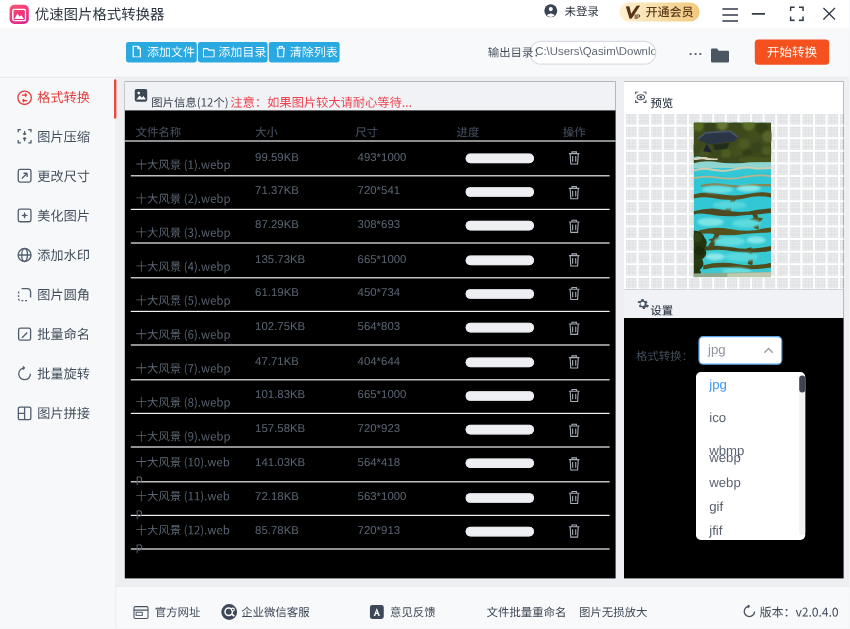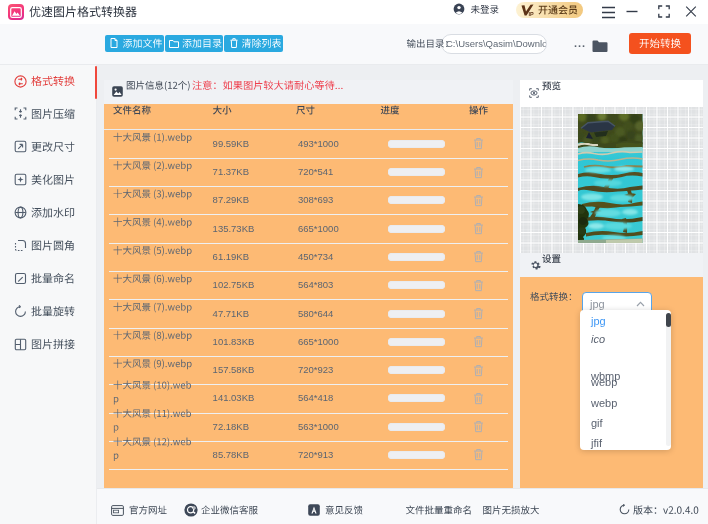--- a/index.html
+++ b/index.html
@@ -11,21 +11,21 @@
 .appicon { position:absolute; left:8px; top:4px; width:16px; height:16px; border-radius:4px;
   background:linear-gradient(155deg,#fb5674 0%,#f2337c 55%,#d62a96 100%); }
 .toolbar { position:absolute; left:0; top:24px; width:708px; height:41px; background:#f8f9fb; border-bottom:1px solid #e9ebee; }
 .bluebtn { position:absolute; top:35px; height:16.5px; width:58.5px; background:#2aa9e0; border-radius:2px; }
 .outinput { position:absolute; left:441px; top:33.5px; width:106px; height:20px; background:#fff; border:1px solid #d9dde3; border-radius:10px;
   font-size:9.5px; color:#5f6874; line-height:18px; padding-left:4px; white-space:nowrap; overflow:hidden; }
 .dots { position:absolute; left:574px; top:38.5px; width:16px; height:12px; color:#59626e; font-size:11px; font-weight:bold; letter-spacing:1px; line-height:8px; }
 .orangebtn { position:absolute; left:629px; top:33px; width:62px; height:20.5px; background:#f4511e; border-radius:3px; }
 .sidebar { position:absolute; left:0; top:65px; width:97px; height:459px; background:#f7f8f9; border-right:1px solid #ebedf0; }
 .redbar { position:absolute; left:94.5px; top:65.5px; width:2.5px; height:33px; background:#f0483c; border-radius:1px; }
-.card { position:absolute; top:80px; background:#fdba74; }
+.card { position:absolute; top:68px; background:#000000; }
 .tcard { left:104px; width:409px; height:413.5px; }
 .rcard { left:520px; width:183px; height:413.5px; }
 .infobar { position:absolute; left:0; top:0; width:100%; height:23.5px; background:#f0f2f5; }
 .theadrow { position:absolute; left:0; top:23.5px; width:100%; height:26px; border-bottom:1px solid #e9ebee; }
 .rline { position:absolute; left:5px; right:5px; height:1px; background:#eef0f2; }
 .cell { position:absolute; font-size:9.5px; color:#5b6572; line-height:12px; }
 .sz { left:108.6px; }
 .dm { left:194px; }
 .pbar { position:absolute; left:284px; width:57px; height:8px; background:#eeeff2; border-radius:4px; box-shadow:inset 0 0 0 1px #e9ebef; }
 .trash { position:absolute; left:369px; }
@@ -228,21 +228,21 @@
       <svg class="trash" style="top:198.7px" viewBox="0 0 12 14" width="11" height="13">
         <g fill="none" stroke="#a7aeb9" stroke-width="1">
           <path d="M1.2 3.2h9.6"></path>
           <path d="M4 3V1.6h4V3"></path>
           <path d="M2.3 3.4l.6 9.2h6.2l.6-9.2"></path>
           <path d="M4.6 5.4v5.2M7.4 5.4v5.2"></path>
         </g>
       </svg>
       <div class="rline" style="top:247.6px"></div>
       <div class="cell sz" style="top:227.5px">47.71KB</div>
-      <div class="cell dm" style="top:227.5px">580*644</div>
+      <div class="cell dm" style="top:227.5px">404*644</div>
       <div class="pbar" style="top:229.5px"></div>
       <svg class="trash" style="top:227.0px" viewBox="0 0 12 14" width="11" height="13">
         <g fill="none" stroke="#a7aeb9" stroke-width="1">
           <path d="M1.2 3.2h9.6"></path>
           <path d="M4 3V1.6h4V3"></path>
           <path d="M2.3 3.4l.6 9.2h6.2l.6-9.2"></path>
           <path d="M4.6 5.4v5.2M7.4 5.4v5.2"></path>
         </g>
       </svg>
       <div class="rline" style="top:275.9px"></div>
@@ -428,21 +428,21 @@
       <rect x="0.2" y="0.2" width="11.6" height="11.6" rx="2" fill="#3e4858"></rect>
       <path d="M6 2.6 L8.6 9.4 H7.3 L6.7 7.7 H5.3 L4.7 9.4 H3.4 Z M6 4.8 L5.6 6.6 H6.4 Z" fill="#fff"></path>
     </svg>
     <svg class="icon" style="left:618.5px;top:504px" width="11" height="11" viewBox="0 0 11 11">
       <path d="M9.8 5.5 A4.3 4.3 0 1 1 5.5 1.2" fill="none" stroke="#49535f" stroke-width="1.1"></path>
       <path d="M5.5 1.2 L4.1 0 M5.5 1.2 L4.1 2.5" fill="none" stroke="#49535f" stroke-width="1"></path>
     </svg>
   <div class="dropdown">
       <div style="position:absolute;right:0.5px;top:3px;width:4.5px;height:133px;background:#f1f2f3;border-radius:2.5px"></div>
     <div class="ddi" style="top:4.0px;color:#3e97f5">jpg</div>
-      <div class="ddi" style="top:22px;font-style:italic;">ico</div>
+      <div class="ddi" style="top:32px;">ico</div>
       <div class="ddi" style="top:59px;">wbmp</div>
       <div class="ddi" style="top:65.2px;">webp</div>
       <div class="ddi" style="top:85.6px;">webp</div>
       <div class="ddi" style="top:106.0px;">gif</div>
       <div class="ddi" style="top:126.4px;">jfif</div>
     <div class="ddthumb"></div>
   </div>
   <svg class="txt" width="708" height="524" viewBox="0 0 708 524">
       <path transform="translate(29.0,16.2)" fill="#2e3540" d="M7.7 -5.4H8.5V-0.6Q8.5 -0.4 8.6 -0.3Q8.7 -0.2 9.0 -0.2Q9.0 -0.2 9.2 -0.2Q9.4 -0.2 9.5 -0.2Q9.7 -0.2 9.9 -0.2Q10.1 -0.2 10.2 -0.2Q10.4 -0.2 10.4 -0.3Q10.5 -0.5 10.6 -0.9Q10.6 -1.3 10.6 -2.0Q10.7 -2.0 10.9 -1.9Q11.0 -1.8 11.2 -1.8Q11.3 -1.7 11.4 -1.7Q11.4 -0.8 11.3 -0.3Q11.2 0.2 10.9 0.4Q10.7 0.6 10.2 0.6Q10.2 0.6 10.0 0.6Q9.8 0.6 9.5 0.6Q9.3 0.6 9.1 0.6Q8.9 0.6 8.8 0.6Q8.4 0.6 8.1 0.5Q7.9 0.4 7.8 0.1Q7.7 -0.1 7.7 -0.6ZM3.5 -7.2H11.4V-6.4H3.5ZM6.3 -9.9H7.2Q7.1 -8.7 7.1 -7.4Q7.1 -6.2 6.9 -4.9Q6.7 -3.7 6.4 -2.7Q6.1 -1.6 5.5 -0.7Q4.9 0.2 4.0 0.9Q3.9 0.7 3.7 0.6Q3.5 0.4 3.3 0.3Q4.2 -0.4 4.7 -1.2Q5.3 -2.1 5.6 -3.1Q5.9 -4.1 6.1 -5.2Q6.2 -6.4 6.2 -7.6Q6.2 -8.8 6.3 -9.9ZM8.4 -9.3 9.0 -9.8Q9.3 -9.5 9.6 -9.2Q9.9 -8.9 10.2 -8.6Q10.5 -8.2 10.7 -8.0L10.0 -7.5Q9.8 -7.7 9.6 -8.1Q9.3 -8.4 9.0 -8.7Q8.7 -9.1 8.4 -9.3ZM3.3 -10.1 4.1 -9.8Q3.7 -8.8 3.2 -7.8Q2.7 -6.8 2.2 -5.9Q1.6 -5.1 1.0 -4.4Q0.9 -4.5 0.8 -4.6Q0.7 -4.8 0.6 -5.0Q0.5 -5.2 0.4 -5.3Q1.0 -5.8 1.5 -6.6Q2.0 -7.4 2.5 -8.3Q2.9 -9.1 3.3 -10.1ZM2.0 -6.9 2.8 -7.8 2.8 -7.8V1.0H2.0Z M15.2 -5.8V-0.9H14.3V-5.0H12.6V-5.8ZM12.8 -9.1 13.5 -9.6Q13.8 -9.3 14.2 -8.9Q14.6 -8.6 14.9 -8.2Q15.2 -7.9 15.4 -7.6L14.7 -7.0Q14.5 -7.3 14.2 -7.7Q13.9 -8.1 13.5 -8.4Q13.1 -8.8 12.8 -9.1ZM14.8 -1.3Q15.1 -1.3 15.4 -1.1Q15.6 -0.9 16.1 -0.6Q16.7 -0.3 17.5 -0.2Q18.3 -0.1 19.2 -0.1Q19.9 -0.1 20.7 -0.1Q21.5 -0.1 22.2 -0.2Q23.0 -0.2 23.5 -0.3Q23.5 -0.2 23.4 -0.0Q23.4 0.1 23.3 0.3Q23.3 0.5 23.3 0.6Q23.0 0.6 22.5 0.6Q21.9 0.7 21.4 0.7Q20.8 0.7 20.2 0.7Q19.6 0.7 19.2 0.7Q18.1 0.7 17.3 0.6Q16.6 0.5 15.9 0.1Q15.5 -0.1 15.3 -0.3Q15.0 -0.5 14.8 -0.5Q14.6 -0.5 14.3 -0.3Q14.0 -0.1 13.7 0.2Q13.4 0.5 13.1 0.9L12.5 0.1Q13.1 -0.5 13.7 -0.9Q14.3 -1.3 14.8 -1.3ZM17.1 -6.3V-4.8H21.9V-6.3ZM16.3 -7.1H22.8V-4.1H16.3ZM15.8 -8.8H23.3V-8.0H15.8ZM19.0 -10.1H19.9V-0.6H19.0ZM18.8 -4.4 19.5 -4.1Q19.1 -3.5 18.6 -2.9Q18.1 -2.2 17.5 -1.8Q16.9 -1.3 16.3 -0.9Q16.2 -1.0 16.1 -1.2Q16.0 -1.3 15.9 -1.4Q15.8 -1.5 15.7 -1.6Q16.3 -1.9 16.9 -2.3Q17.5 -2.7 18.0 -3.3Q18.5 -3.8 18.8 -4.4ZM19.3 -3.8 19.8 -4.4Q20.4 -4.0 21.0 -3.5Q21.6 -3.1 22.2 -2.6Q22.8 -2.1 23.1 -1.7L22.6 -1.1Q22.2 -1.5 21.7 -2.0Q21.1 -2.5 20.5 -3.0Q19.8 -3.4 19.3 -3.8Z M25.0 -9.6H35.0V1.0H34.1V-8.7H25.9V1.0H25.0ZM25.5 -0.4H34.6V0.5H25.5ZM28.5 -3.3 28.9 -3.9Q29.4 -3.8 29.9 -3.6Q30.4 -3.5 30.9 -3.3Q31.4 -3.2 31.7 -3.0L31.4 -2.4Q31.0 -2.6 30.5 -2.7Q30.0 -2.9 29.5 -3.1Q29.0 -3.2 28.5 -3.3ZM29.0 -8.5 29.7 -8.2Q29.4 -7.7 28.9 -7.2Q28.5 -6.7 28.0 -6.2Q27.4 -5.8 26.9 -5.4Q26.9 -5.5 26.8 -5.6Q26.6 -5.7 26.5 -5.8Q26.4 -5.9 26.3 -6.0Q27.1 -6.4 27.8 -7.1Q28.5 -7.8 29.0 -8.5ZM32.2 -7.5H32.3L32.5 -7.6L33.0 -7.3Q32.5 -6.5 31.8 -5.9Q31.1 -5.3 30.2 -4.8Q29.3 -4.3 28.4 -4.0Q27.4 -3.6 26.5 -3.4Q26.5 -3.5 26.4 -3.7Q26.3 -3.8 26.3 -3.9Q26.2 -4.1 26.1 -4.2Q27.0 -4.3 27.9 -4.6Q28.8 -4.9 29.6 -5.3Q30.5 -5.8 31.1 -6.3Q31.8 -6.8 32.2 -7.4ZM28.4 -6.9Q29.0 -6.2 29.8 -5.7Q30.7 -5.2 31.7 -4.8Q32.8 -4.4 33.9 -4.2Q33.8 -4.1 33.6 -3.9Q33.5 -3.7 33.4 -3.6Q32.3 -3.8 31.2 -4.2Q30.2 -4.7 29.3 -5.3Q28.4 -5.9 27.8 -6.6ZM28.7 -7.5H32.4V-6.8H28.2ZM27.3 -1.8 27.7 -2.4Q28.3 -2.4 29.0 -2.3Q29.7 -2.1 30.3 -2.0Q31.0 -1.9 31.6 -1.7Q32.1 -1.6 32.6 -1.4L32.2 -0.7Q31.6 -0.9 30.8 -1.1Q30.0 -1.4 29.0 -1.5Q28.1 -1.7 27.3 -1.8Z M38.6 -7.0H46.8V-6.0H38.6ZM42.5 -10.1H43.5V-6.6H42.5ZM38.2 -9.8H39.1V-5.8Q39.1 -4.9 39.0 -4.0Q39.0 -3.1 38.8 -2.2Q38.6 -1.3 38.2 -0.5Q37.8 0.3 37.2 1.0Q37.1 0.9 37.0 0.7Q36.8 0.6 36.7 0.5Q36.6 0.4 36.5 0.3Q37.2 -0.6 37.6 -1.6Q37.9 -2.6 38.1 -3.6Q38.2 -4.7 38.2 -5.8ZM38.6 -4.1H45.0V1.0H44.0V-3.2H38.6Z M54.6 -8.8H58.0V-8.0H54.6ZM53.5 -3.4H58.6V0.9H57.7V-2.7H54.4V1.0H53.5ZM53.9 -0.4H58.2V0.4H53.9ZM55.0 -10.1 55.9 -9.9Q55.5 -9.1 55.1 -8.3Q54.6 -7.6 54.1 -6.9Q53.6 -6.3 53.1 -5.8Q53.0 -5.9 52.9 -6.0Q52.7 -6.1 52.6 -6.2Q52.5 -6.3 52.4 -6.4Q53.2 -7.1 53.9 -8.0Q54.6 -9.0 55.0 -10.1ZM57.8 -8.8H57.9L58.1 -8.8L58.7 -8.6Q58.3 -7.4 57.6 -6.5Q57.0 -5.6 56.2 -4.9Q55.4 -4.2 54.5 -3.6Q53.6 -3.1 52.6 -2.8Q52.5 -2.9 52.4 -3.1Q52.2 -3.4 52.1 -3.5Q53.0 -3.8 53.9 -4.3Q54.7 -4.7 55.5 -5.4Q56.3 -6.1 56.9 -6.9Q57.4 -7.7 57.8 -8.6ZM54.6 -8.2Q54.9 -7.3 55.6 -6.5Q56.4 -5.6 57.4 -4.9Q58.4 -4.2 59.7 -3.8Q59.6 -3.7 59.5 -3.6Q59.4 -3.4 59.3 -3.3Q59.2 -3.1 59.2 -3.0Q57.8 -3.5 56.8 -4.3Q55.8 -5.0 55.0 -5.9Q54.3 -6.9 53.9 -7.7ZM48.6 -7.5H52.8V-6.7H48.6ZM50.4 -10.1H51.3V0.9H50.4ZM50.4 -7.0 51.0 -6.8Q50.8 -6.1 50.6 -5.3Q50.4 -4.5 50.1 -3.8Q49.8 -3.0 49.5 -2.4Q49.1 -1.8 48.8 -1.3Q48.7 -1.5 48.6 -1.7Q48.5 -1.9 48.3 -2.1Q48.7 -2.5 49.0 -3.1Q49.3 -3.6 49.5 -4.3Q49.8 -5.0 50.0 -5.6Q50.3 -6.3 50.4 -7.0ZM51.2 -6.2Q51.3 -6.1 51.6 -5.8Q51.8 -5.5 52.0 -5.2Q52.3 -4.9 52.5 -4.7Q52.7 -4.4 52.8 -4.3L52.3 -3.6Q52.2 -3.8 52.0 -4.1Q51.8 -4.4 51.5 -4.7Q51.3 -5.0 51.1 -5.3Q50.9 -5.6 50.8 -5.8Z M68.5 -9.5 69.1 -10.0Q69.4 -9.8 69.8 -9.5Q70.1 -9.3 70.4 -9.0Q70.7 -8.8 70.9 -8.5L70.2 -8.0Q70.1 -8.2 69.8 -8.5Q69.5 -8.7 69.2 -9.0Q68.8 -9.3 68.5 -9.5ZM60.7 -7.8H71.4V-7.0H60.7ZM61.1 -5.2H66.4V-4.3H61.1ZM63.2 -4.7H64.1V-0.4H63.2ZM60.7 -0.3Q61.4 -0.4 62.4 -0.6Q63.4 -0.8 64.5 -1.1Q65.6 -1.3 66.7 -1.5L66.8 -0.7Q65.8 -0.5 64.7 -0.2Q63.7 -0.0 62.7 0.2Q61.8 0.4 61.0 0.6ZM66.8 -10.0H67.7Q67.7 -8.4 67.8 -6.9Q68.0 -5.3 68.2 -4.1Q68.4 -2.8 68.7 -1.9Q69.0 -1.0 69.4 -0.5Q69.8 0.0 70.3 0.0Q70.5 0.0 70.6 -0.5Q70.8 -1.0 70.8 -2.2Q71.0 -2.1 71.2 -1.9Q71.4 -1.8 71.6 -1.7Q71.5 -0.7 71.4 -0.1Q71.2 0.5 70.9 0.7Q70.7 1.0 70.2 1.0Q69.6 1.0 69.1 0.6Q68.6 0.2 68.2 -0.6Q67.9 -1.3 67.6 -2.3Q67.3 -3.4 67.1 -4.6Q67.0 -5.8 66.9 -7.2Q66.8 -8.6 66.8 -10.0Z M72.6 -8.7H77.0V-7.8H72.6ZM74.9 -6.8H75.8V0.9H74.9ZM72.5 -2.0Q73.1 -2.1 73.9 -2.2Q74.7 -2.4 75.6 -2.5Q76.5 -2.7 77.4 -2.8L77.4 -2.0Q76.2 -1.8 74.9 -1.6Q73.6 -1.3 72.7 -1.1ZM73.0 -4.0Q72.9 -4.1 72.9 -4.2Q72.9 -4.4 72.8 -4.5Q72.7 -4.7 72.7 -4.8Q72.8 -4.8 73.0 -5.1Q73.1 -5.3 73.3 -5.7Q73.4 -5.9 73.5 -6.4Q73.7 -6.8 73.9 -7.4Q74.0 -8.0 74.2 -8.7Q74.4 -9.4 74.5 -10.1L75.4 -9.9Q75.1 -8.9 74.9 -8.0Q74.6 -7.0 74.2 -6.1Q73.9 -5.2 73.5 -4.5V-4.5Q73.5 -4.5 73.4 -4.4Q73.3 -4.4 73.2 -4.3Q73.1 -4.2 73.1 -4.1Q73.0 -4.0 73.0 -4.0ZM73.0 -4.0V-4.7L73.5 -5.0H77.0V-4.1H73.8Q73.5 -4.1 73.3 -4.1Q73.0 -4.1 73.0 -4.0ZM78.8 -4.2H82.3V-3.3H78.8ZM82.1 -4.2H82.3L82.4 -4.2L83.1 -3.9Q82.7 -3.4 82.3 -2.8Q81.9 -2.3 81.4 -1.7Q81.0 -1.1 80.6 -0.5L79.8 -0.9Q80.2 -1.4 80.7 -2.0Q81.1 -2.6 81.5 -3.1Q81.9 -3.7 82.1 -4.1ZM78.4 -1.6 78.9 -2.1Q79.6 -1.8 80.2 -1.4Q80.8 -0.9 81.4 -0.5Q82.0 -0.1 82.3 0.3L81.7 1.0Q81.4 0.6 80.8 0.2Q80.3 -0.3 79.6 -0.7Q79.0 -1.2 78.4 -1.6ZM80.1 -10.1 81.0 -10.0Q80.8 -9.2 80.6 -8.3Q80.3 -7.4 80.1 -6.5Q79.8 -5.6 79.6 -4.8Q79.3 -3.9 79.1 -3.3H78.2Q78.4 -4.0 78.6 -4.8Q78.9 -5.6 79.2 -6.6Q79.4 -7.5 79.7 -8.4Q79.9 -9.3 80.1 -10.1ZM77.6 -8.7H83.1V-7.8H77.6ZM77.1 -6.4H83.5V-5.6H77.1Z M84.4 -3.7Q85.1 -3.9 86.1 -4.2Q87.0 -4.5 88.0 -4.8L88.1 -3.9Q87.2 -3.7 86.3 -3.4Q85.4 -3.1 84.7 -2.8ZM84.6 -7.7H88.0V-6.8H84.6ZM86.0 -10.1H86.9V-0.1Q86.9 0.2 86.8 0.4Q86.7 0.6 86.5 0.7Q86.3 0.9 85.9 0.9Q85.6 0.9 85.0 0.9Q85.0 0.7 84.9 0.5Q84.9 0.2 84.8 0.0Q85.1 0.1 85.4 0.1Q85.7 0.1 85.8 0.1Q86.0 0.1 86.0 -0.1ZM90.1 -9.0H93.6V-8.3H90.1ZM90.4 -10.1 91.4 -9.9Q90.9 -9.0 90.3 -8.0Q89.6 -7.1 88.7 -6.2Q88.6 -6.3 88.5 -6.5Q88.4 -6.6 88.3 -6.7Q88.1 -6.8 88.0 -6.9Q88.6 -7.3 89.1 -7.9Q89.6 -8.5 89.9 -9.0Q90.2 -9.6 90.4 -10.1ZM93.3 -9.0H93.5L93.6 -9.1L94.2 -8.7Q94.0 -8.3 93.7 -7.9Q93.4 -7.4 93.0 -7.1Q92.7 -6.7 92.4 -6.4Q92.2 -6.5 92.0 -6.6Q91.9 -6.7 91.7 -6.8Q92.0 -7.1 92.3 -7.4Q92.6 -7.8 92.9 -8.2Q93.1 -8.5 93.3 -8.8ZM88.0 -3.5H95.4V-2.7H88.0ZM88.9 -7.0H94.6V-3.2H93.7V-6.3H89.7V-3.2H88.9ZM92.1 -3.0Q92.4 -2.3 92.9 -1.6Q93.5 -1.0 94.2 -0.5Q94.8 -0.1 95.6 0.2Q95.5 0.3 95.3 0.5Q95.1 0.8 95.0 0.9Q94.2 0.6 93.5 0.0Q92.8 -0.5 92.3 -1.2Q91.7 -1.9 91.4 -2.8ZM91.3 -6.5H92.2V-5.0Q92.2 -4.5 92.1 -3.9Q92.1 -3.3 91.8 -2.7Q91.6 -2.1 91.1 -1.4Q90.7 -0.8 89.9 -0.2Q89.1 0.4 88.0 1.0Q87.9 0.8 87.7 0.6Q87.5 0.5 87.3 0.3Q88.5 -0.2 89.2 -0.7Q90.0 -1.3 90.4 -1.8Q90.8 -2.4 91.0 -3.0Q91.2 -3.5 91.3 -4.1Q91.3 -4.6 91.3 -5.1Z M98.4 -8.8V-7.1H100.4V-8.8ZM97.5 -9.5H101.2V-6.3H97.5ZM103.5 -8.8V-7.1H105.6V-8.8ZM102.6 -9.5H106.5V-6.3H102.6ZM96.6 -5.0H107.4V-4.2H96.6ZM97.9 -0.2H100.9V0.6H97.9ZM103.0 -0.2H106.1V0.6H103.0ZM103.5 -4.8Q103.9 -4.3 104.6 -3.9Q105.2 -3.4 106.0 -3.1Q106.8 -2.7 107.7 -2.5Q107.6 -2.4 107.5 -2.3Q107.3 -2.2 107.2 -2.0Q107.2 -1.9 107.1 -1.8Q106.3 -2.0 105.4 -2.4Q104.6 -2.9 103.9 -3.4Q103.2 -3.9 102.7 -4.5ZM97.5 -2.7H101.2V0.9H100.4V-2.0H98.4V1.0H97.5ZM102.7 -2.7H106.5V0.9H105.6V-2.0H103.5V1.0H102.7ZM101.2 -6.4 102.1 -6.2Q101.7 -5.3 101.0 -4.5Q100.3 -3.7 99.3 -2.9Q98.2 -2.2 96.9 -1.7Q96.8 -1.8 96.7 -1.9Q96.6 -2.1 96.6 -2.2Q96.5 -2.3 96.4 -2.4Q97.7 -2.9 98.6 -3.5Q99.6 -4.2 100.2 -4.9Q100.9 -5.7 101.2 -6.4ZM103.4 -5.8 103.8 -6.3Q104.3 -6.1 104.8 -5.9Q105.3 -5.6 105.6 -5.4L105.1 -4.9Q104.8 -5.1 104.3 -5.4Q103.8 -5.6 103.4 -5.8Z"></path>
       <path transform="translate(470.5,12.9)" fill="#2b3240" d="M0.6 -4.1H9.0V-3.4H0.6ZM1.3 -6.4H8.3V-5.7H1.3ZM4.4 -8.0H5.1V0.8H4.4ZM4.2 -3.7 4.8 -3.5Q4.5 -2.9 4.0 -2.3Q3.5 -1.8 3.0 -1.3Q2.5 -0.8 2.0 -0.4Q1.4 -0.1 0.8 0.2Q0.8 0.1 0.7 0.0Q0.6 -0.1 0.5 -0.2Q0.4 -0.3 0.3 -0.4Q0.9 -0.6 1.4 -1.0Q2.0 -1.3 2.5 -1.8Q3.0 -2.2 3.4 -2.7Q3.9 -3.2 4.2 -3.7ZM5.3 -3.7Q5.6 -3.2 6.0 -2.7Q6.5 -2.2 7.0 -1.8Q7.5 -1.3 8.1 -1.0Q8.6 -0.6 9.2 -0.4Q9.1 -0.3 9.0 -0.2Q8.9 -0.1 8.8 0.0Q8.7 0.1 8.7 0.2Q8.1 -0.0 7.6 -0.4Q7.0 -0.8 6.5 -1.3Q5.9 -1.8 5.5 -2.4Q5.0 -2.9 4.7 -3.5Z M12.6 -5.3H16.0V-4.7H12.6ZM10.1 -0.1H18.4V0.5H10.1ZM10.5 -7.6H13.5V-7.0H10.5ZM13.3 -7.6H13.4L13.5 -7.7L14.0 -7.4Q13.7 -6.7 13.3 -6.1Q12.9 -5.5 12.4 -5.0Q11.9 -4.5 11.3 -4.1Q10.8 -3.7 10.2 -3.5Q10.1 -3.6 10.1 -3.6Q10.0 -3.7 9.9 -3.8Q9.8 -3.9 9.7 -4.0Q10.3 -4.2 10.8 -4.6Q11.3 -4.9 11.8 -5.4Q12.3 -5.9 12.7 -6.4Q13.1 -6.9 13.3 -7.5ZM14.9 -8.0Q15.3 -7.1 15.8 -6.4Q16.4 -5.6 17.2 -5.1Q17.9 -4.5 18.7 -4.2Q18.7 -4.1 18.6 -4.0Q18.5 -3.9 18.4 -3.8Q18.3 -3.6 18.2 -3.6Q17.4 -3.9 16.6 -4.6Q15.9 -5.2 15.3 -6.0Q14.7 -6.8 14.3 -7.8ZM10.5 -6.2 10.9 -6.6Q11.1 -6.5 11.4 -6.3Q11.6 -6.1 11.9 -5.9Q12.1 -5.7 12.2 -5.6L11.8 -5.1Q11.7 -5.3 11.5 -5.5Q11.2 -5.7 11.0 -5.9Q10.7 -6.1 10.5 -6.2ZM16.8 -7.9 17.3 -7.5Q17.0 -7.2 16.5 -6.8Q16.1 -6.5 15.7 -6.2L15.3 -6.6Q15.5 -6.7 15.8 -7.0Q16.1 -7.2 16.3 -7.4Q16.6 -7.7 16.8 -7.9ZM17.9 -6.8 18.4 -6.4Q18.0 -6.1 17.5 -5.7Q17.1 -5.3 16.7 -5.1L16.2 -5.4Q16.5 -5.6 16.8 -5.8Q17.1 -6.1 17.4 -6.3Q17.7 -6.6 17.9 -6.8ZM12.2 -3.3V-2.1H16.2V-3.3ZM11.5 -3.9H16.9V-1.6H11.5ZM12.2 -1.3 12.8 -1.5Q13.0 -1.2 13.1 -0.9Q13.3 -0.5 13.4 -0.3L12.7 -0.1Q12.6 -0.3 12.5 -0.6Q12.3 -1.0 12.2 -1.3ZM15.7 -1.5 16.4 -1.3Q16.2 -0.9 16.0 -0.5Q15.7 -0.1 15.5 0.2L14.9 0.0Q15.1 -0.2 15.2 -0.4Q15.3 -0.7 15.5 -1.0Q15.6 -1.3 15.7 -1.5Z M19.6 -4.4H27.9V-3.8H19.6ZM23.4 -4.1H24.1V-0.0Q24.1 0.3 24.0 0.4Q23.9 0.6 23.7 0.7Q23.5 0.7 23.1 0.8Q22.7 0.8 22.2 0.8Q22.2 0.6 22.1 0.5Q22.0 0.3 21.9 0.1Q22.2 0.2 22.5 0.2Q22.7 0.2 22.9 0.2Q23.1 0.2 23.2 0.2Q23.3 0.2 23.3 0.1Q23.4 0.1 23.4 -0.0ZM24.0 -3.7Q24.4 -2.8 25.0 -2.2Q25.5 -1.5 26.3 -1.0Q27.1 -0.5 28.1 -0.2Q28.0 -0.2 27.9 -0.1Q27.8 0.1 27.7 0.2Q27.6 0.3 27.6 0.4Q26.6 0.1 25.8 -0.5Q25.0 -1.0 24.4 -1.8Q23.8 -2.6 23.4 -3.5ZM26.7 -3.5 27.3 -3.1Q27.0 -2.8 26.6 -2.5Q26.2 -2.2 25.9 -2.0Q25.5 -1.7 25.2 -1.5L24.7 -1.9Q25.0 -2.1 25.4 -2.4Q25.7 -2.7 26.1 -3.0Q26.4 -3.3 26.7 -3.5ZM20.3 -3.0 20.8 -3.4Q21.1 -3.3 21.4 -3.1Q21.7 -2.9 22.0 -2.7Q22.3 -2.4 22.5 -2.3L22.0 -1.8Q21.8 -1.9 21.5 -2.2Q21.2 -2.4 20.9 -2.6Q20.6 -2.8 20.3 -3.0ZM19.6 -0.5Q20.1 -0.7 20.8 -1.0Q21.4 -1.2 22.2 -1.5Q22.9 -1.8 23.6 -2.1L23.8 -1.5Q23.1 -1.2 22.5 -0.9Q21.8 -0.6 21.2 -0.4Q20.6 -0.1 20.0 0.1ZM20.6 -5.9H26.3V-5.3H20.6ZM26.0 -7.5H26.1L26.3 -7.5L26.8 -7.4Q26.8 -6.9 26.8 -6.3Q26.7 -5.7 26.7 -5.1Q26.7 -4.5 26.6 -4.0L25.9 -4.1Q25.9 -4.4 25.9 -4.9Q26.0 -5.4 26.0 -5.8Q26.0 -6.3 26.0 -6.7Q26.0 -7.1 26.0 -7.4ZM20.3 -7.5H26.2V-6.8H20.3Z"></path>

